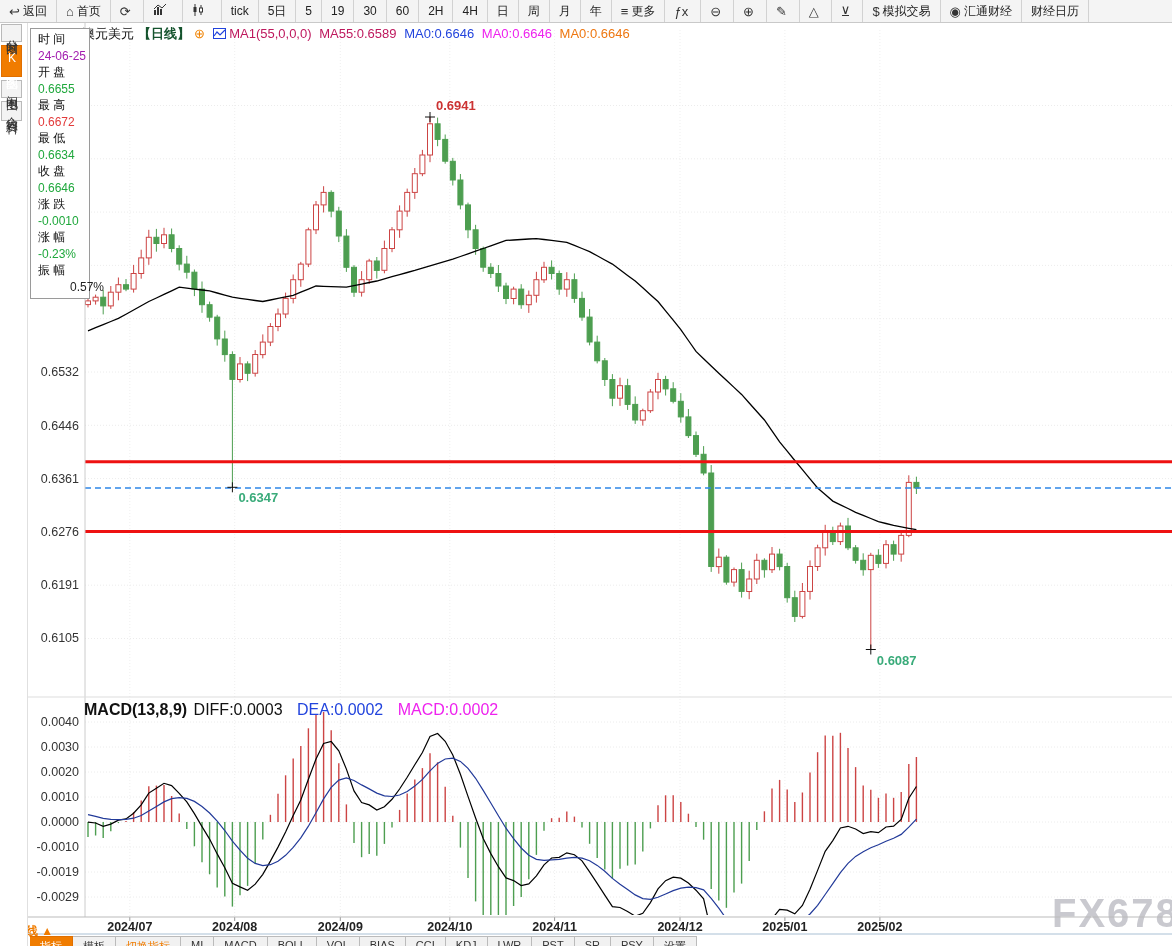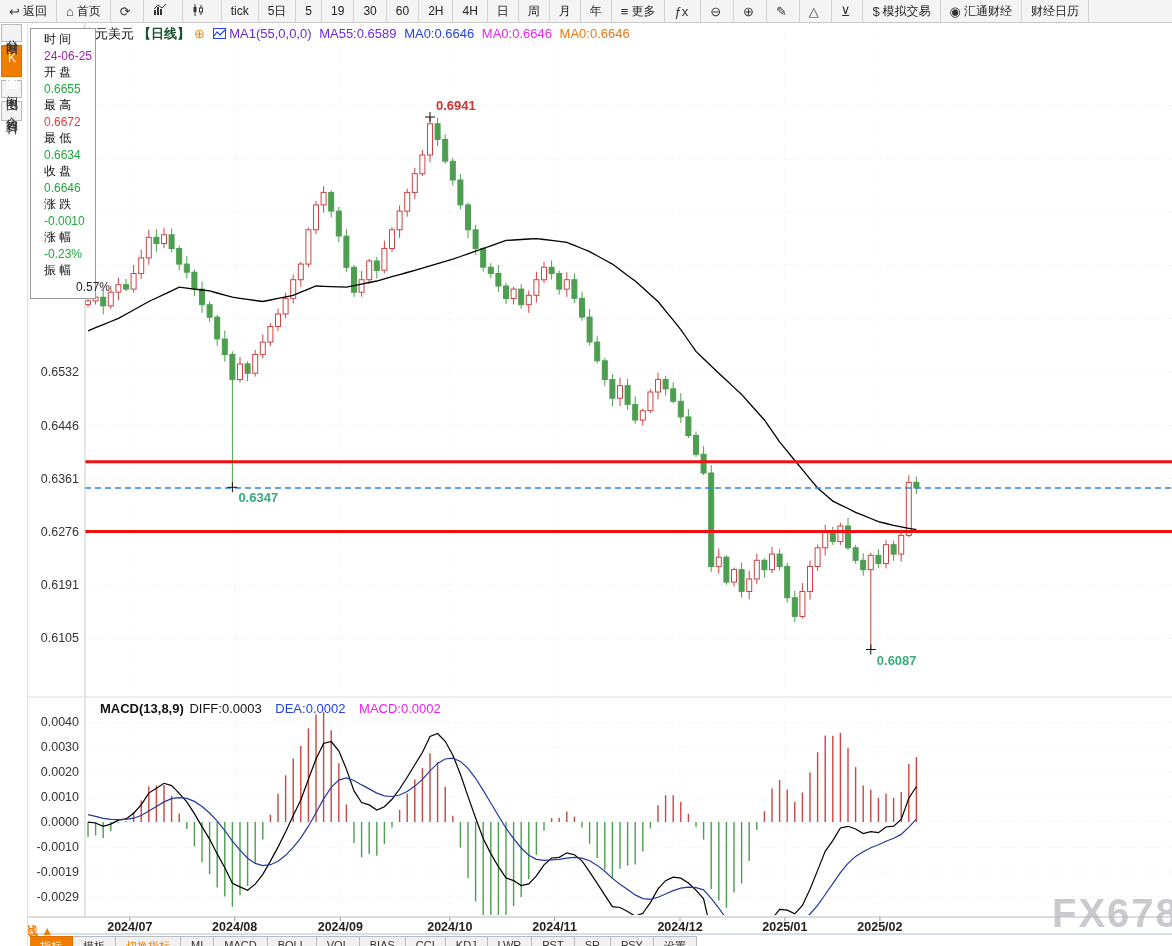--- a/index.html
+++ b/index.html
@@ -14,34 +14,34 @@
   .tb-item svg{margin-right:3px}
   
   .side-rail{position:absolute;left:0;top:22px;bottom:0;width:27px;background:#fff;
              border-right:1px solid #e0e0e0;z-index:25}
   .vtab{writing-mode:vertical-rl;text-orientation:upright;font-size:12px;color:#333;
         border:1px solid #b9b9b9;background:#f3f3f3;margin:2px 1px 3px 1px;padding:5px 1px;
         letter-spacing:2px;text-align:center;cursor:default}
   .vtab.active{background:#f07c00;border-color:#e06f00;color:#fff}
   
   .info-panel{position:absolute;left:30px;top:28px;width:56px;background:#fff;
-              border:1px solid #9a9a9a;z-index:26;padding:2px 0 3px 8px}
+              border:1px solid #9a9a9a;z-index:26;padding:2px 0 3px 2px}
   .info-row{padding:0 0 0 5px;font-size:12px;line-height:16.5px;white-space:nowrap}
   .info-label{color:#111}
   
   .chart-title{position:absolute;left:82px;top:25px;font-size:13px;z-index:20;white-space:nowrap}
   .chart-title span{margin-right:4px}
   .sym{color:#111;font-weight:normal}
   .period{color:#14532d;font-weight:bold}
   .plus{color:#f08200}
-  .ma-black{color:#6d28d9}
+  .ma-black{color:#be185d}
   .ma-blue{color:#2244dd}
   .ma-magenta{color:#ee22ee}
   .ma-orange{color:#ee7711}
-  .macd-title{position:absolute;left:100px;top:701px;font-size:13px;z-index:20;white-space:nowrap}
+  .macd-title{position:absolute;left:84px;top:701px;font-size:16px;z-index:20;white-space:nowrap}
   .macd-title span{margin-right:10px}
   .macd-black{color:#111}.macd-blue{color:#2244dd}.macd-magenta{color:#ee22ee}
   .macd-gear{position:absolute;left:15px;top:701px;color:#e02222;font-size:13px;z-index:20}
   
   .period-switch{position:absolute;left:14px;top:923px;font-size:12px;font-weight:bold;
                  color:#f07c00;z-index:20;cursor:default}
   .bottom-tabs{position:absolute;left:30px;top:936px;right:0;height:20px;display:flex;
                z-index:20;font-size:11px;overflow:hidden}
   .btab{padding:2px 10px;border:1px solid #bbb;border-left:none;background:#f1f1f1;
         color:#333;white-space:nowrap;cursor:default}

